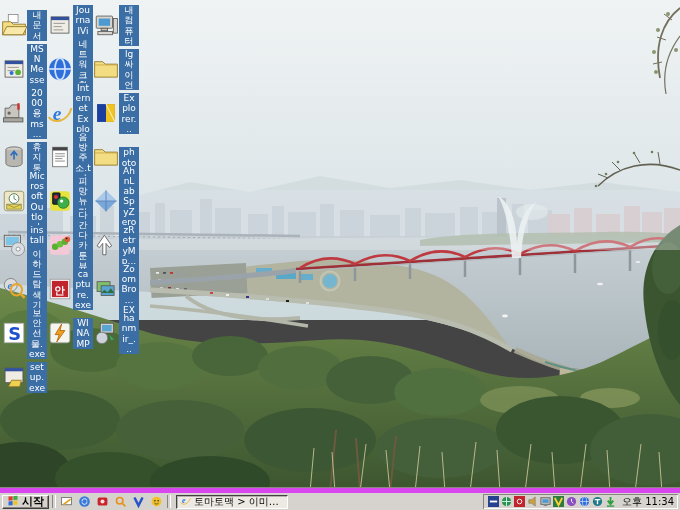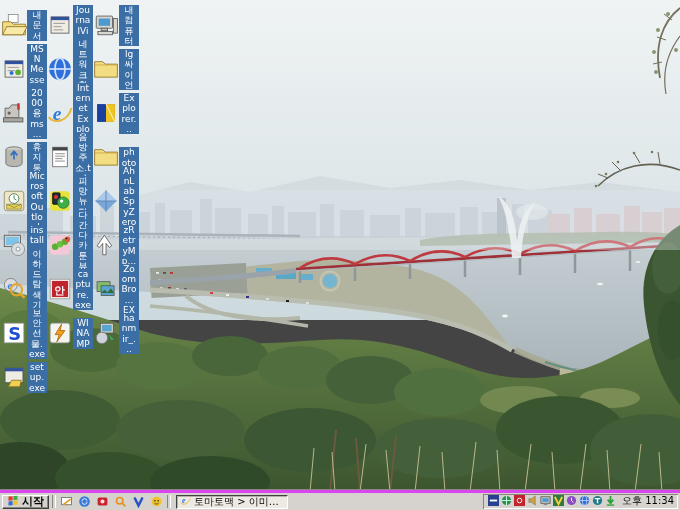--- a/index.html
+++ b/index.html
@@ -13,40 +13,40 @@
     grid-template-columns:repeat(3,46px);grid-auto-rows:44px;}
   .dicon{display:flex;flex-direction:row;align-items:center;width:46px;cursor:default;}
   .dicon .ic{width:26px;height:26px;flex:0 0 26px;}
   .dicon .ic svg{width:26px;height:26px;}
   .dicon .lbl{margin-top:1px;font-size:9px;line-height:1.12;color:#fff;
     background:var(--label-bg,#3A6EA5);padding:0 2px;text-align:center;
     max-width:58px;word-break:break-word;}
 
   
   .taskbar{position:absolute;left:0;bottom:0;width:680px;height:17px;
-    background:var(--taskbar-bg,#D6D3CE);border-top:3px solid #d946ef;
+    background:var(--taskbar-bg,#D6D3CE);border-top:5px solid #d946ef;
     box-shadow:0 -1px 0 #8a867f;display:flex;align-items:center;font-size:10px;color:#000;margin-top:12px;}
   .start{height:14px;margin-left:2px;display:flex;align-items:center;gap:3px;
     background:var(--taskbar-bg,#D6D3CE);border:1px solid;border-color:#fff #404040 #404040 #fff;
     box-shadow:inset -1px -1px 0 #8a867f;font-weight:bold;font-size:11px;
     font-family:inherit;padding:0 4px;line-height:1;cursor:pointer;}
   .start svg{width:12px;height:11px;}
   .divider{width:2px;height:13px;border-left:1px solid #8a867f;border-right:1px solid #fff;margin:0 3px;}
   .quick-launch{display:flex;align-items:center;gap:3px;}
   .ql{width:15px;height:14px;display:flex;align-items:center;justify-content:center;cursor:pointer;}
   .ql svg{width:13px;height:13px;}
   .task-area{display:flex;align-items:center;margin-left:2px;}
   .taskbtn{height:14px;width:112px;display:flex;align-items:center;gap:3px;padding:0 3px;
     background:#EDEAE3;border:1px solid;border-color:#404040 #fff #fff #404040;
     box-shadow:inset 1px 1px 0 #b5b1aa;font-size:10px;font-family:inherit;
     white-space:nowrap;overflow:hidden;cursor:pointer;}
   .taskbtn svg{width:11px;height:11px;flex:0 0 11px;}
   .taskbtn .tl{overflow:hidden;text-overflow:ellipsis;}
   .spacer{flex:1;}
-  .tray{display:flex;align-items:flex-start;height:15px;margin-right:2px;padding:0 4px;
+  .tray{display:flex;align-items:center;height:15px;margin-right:2px;padding:0 4px;
     box-shadow:inset 1px 1px 0 #8a867f,inset -1px -1px 0 #fff;gap:2px;}
   .trayic{width:12px;height:12px;display:flex;align-items:center;justify-content:center;cursor:pointer;}
   .trayic svg{width:11px;height:11px;}
   .clock{font-size:10px;margin-left:4px;white-space:nowrap;cursor:default;}
 </style>
 </head>
 <body>
 
 <div class="screen">
 

